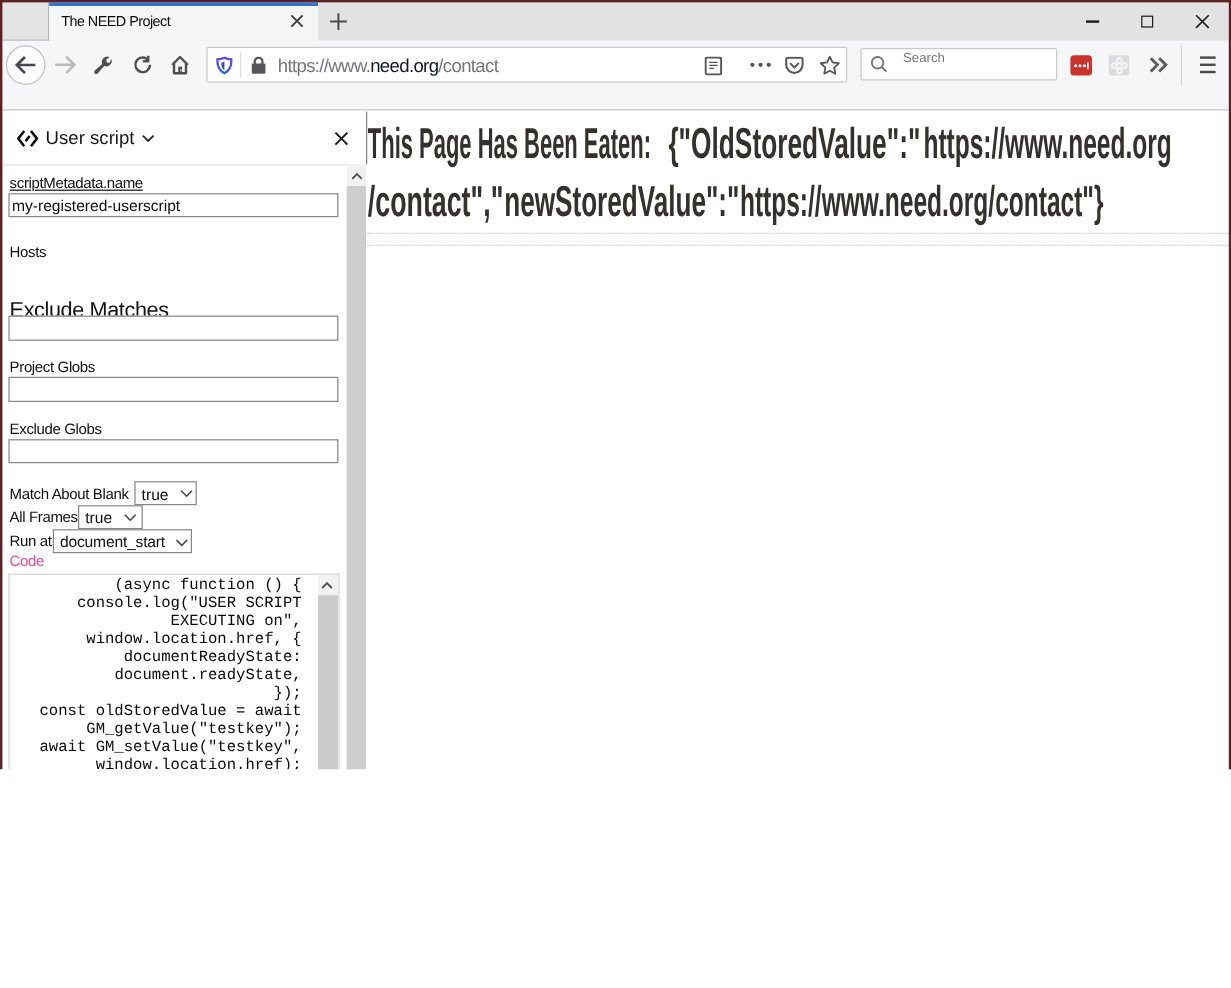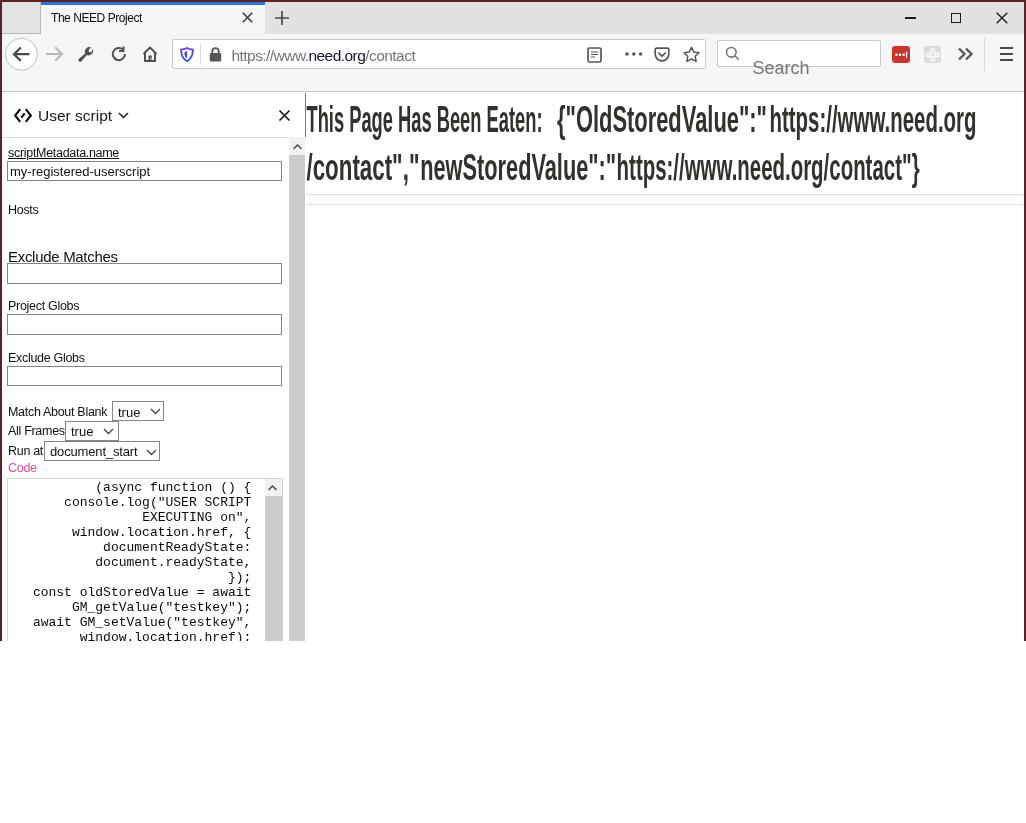--- a/index.html
+++ b/index.html
@@ -99,21 +99,21 @@
 
   <svg class="abs" style="left:682.5px; top:45.5px;" width="17" height="17" viewBox="0 0 17 17">
     <path d="M8.5 1.3 L10.8 6 L16 6.7 L12.2 10.3 L13.1 15.4 L8.5 13 L3.9 15.4 L4.8 10.3 L1 6.7 L6.2 6 Z" stroke="#55555a" stroke-width="1.5" fill="none" stroke-linejoin="round"></path>
   </svg>
 
   <div class="abs" style="left:717px; top:39.5px; width:163.5px; height:27.5px; background:#fff; border:1px solid #c9c9cb; border-radius:2px;"></div>
   <svg class="abs" style="left:725px; top:46px;" width="15" height="15" viewBox="0 0 15 15">
     <circle cx="6.3" cy="6.3" r="4.8" stroke="#75757a" stroke-width="1.6" fill="none"></circle>
     <path d="M9.8 9.8 L13.7 13.7" stroke="#75757a" stroke-width="1.6"></path>
   </svg>
-  <div class="abs" style="left:752.5px; top:58px; font-size:18px; color:#76767a;">Search</div>
+  <div class="abs" style="left:752.5px; top:43px; font-size:11px; color:#76767a;">Search</div>
 
   <div class="abs" style="left:892px; top:45.5px; width:17.5px; height:17.5px; background:#cb342c; border-radius:3px;"></div>
   <svg class="abs" style="left:892px; top:45.5px;" width="17.5" height="17.5" viewBox="0 0 17.5 17.5">
     <circle cx="4.4" cy="8.7" r="1.25" fill="#fff"></circle>
       <circle cx="8" cy="8.7" r="1.25" fill="#fff"></circle>
       <circle cx="11.6" cy="8.7" r="1.25" fill="#fff"></circle>
     <rect x="13.9" y="5.6" width="1.3" height="6.2" rx="0.6" fill="#fff"></rect>
   </svg>
 
   <div class="abs" style="left:923.5px; top:45.5px; width:17.5px; height:17.5px; background:#dbdbde; border-radius:2px;"></div>
@@ -148,21 +148,21 @@
     <path d="M1 1 L5.5 5.5 L10 1" stroke="#2a2a2e" stroke-width="1.6" fill="none"></path>
   </svg>
   <svg class="abs" style="left:277.5px; top:109px;" width="13" height="13" viewBox="0 0 13 13">
     <path d="M1.5 1.5 L11.5 11.5 M11.5 1.5 L1.5 11.5" stroke="#19191b" stroke-width="1.7" fill="none"></path>
   </svg>
   <div class="abs" style="left:2px; top:136.5px; width:302.5px; height:1px; background:#dcdcde;"></div>
 
   <div class="abs" style="left:8px; top:146px;   font-size:12.5px; letter-spacing:-0.3px; color:#101010;text-decoration:underline;">scriptMetadata.name</div>
   <input class="abs" style="left: 7px; top: 160.8px; width: 274.5px; height: 20.5px; border: 1px solid rgb(133, 133, 133); font-family: &quot;Liberation Sans&quot;; font-size: 13px; padding: 0px 0px 0px 2px; color: rgb(16, 16, 16);" value="my-registered-userscript">
   <div class="abs" style="left:8px; top:203px;   font-size:12.5px; letter-spacing:-0.3px; color:#101010;">Hosts</div>
-  <div class="abs" style="left:8px; top:248.2px; font-size:15px; letter-spacing:-0.3px; color:#101010;">Exclude Matches</div>
+  <div class="abs" style="left:8px; top:248.2px; font-size:18px; letter-spacing:-0.3px; color:#101010;">Exclude Matches</div>
   <input class="abs" style="left: 7px; top: 263.2px; width: 274.5px; height: 20.5px; border: 1px solid rgb(133, 133, 133);">
   <div class="abs" style="left:8px; top:299.4px; font-size:12.5px; letter-spacing:-0.3px; color:#101010;">Project Globs</div>
   <input class="abs" style="left: 7px; top: 314.4px; width: 274.5px; height: 20.5px; border: 1px solid rgb(133, 133, 133);">
   <div class="abs" style="left:8px; top:350.6px; font-size:12.5px; letter-spacing:-0.3px; color:#101010;">Exclude Globs</div>
   <input class="abs" style="left: 7px; top: 365.6px; width: 274.5px; height: 20.5px; border: 1px solid rgb(133, 133, 133);">
 
   <div class="abs" style="left:8px; top:404.5px; font-size:12.5px; letter-spacing:-0.3px; color:#101010;">Match About Blank</div>
   <div class="abs" style="left:111.5px; top:400.5px; width:52.5px; height:20px; border:1px solid #858585; background:#fff;"></div>
   <div class="abs" style="left:118px; top:404.5px; font-size:13px; color:#101010;">true</div>
   <svg class="abs" style="left:150px; top:408px;" width="11" height="7" viewBox="0 0 11 7">

